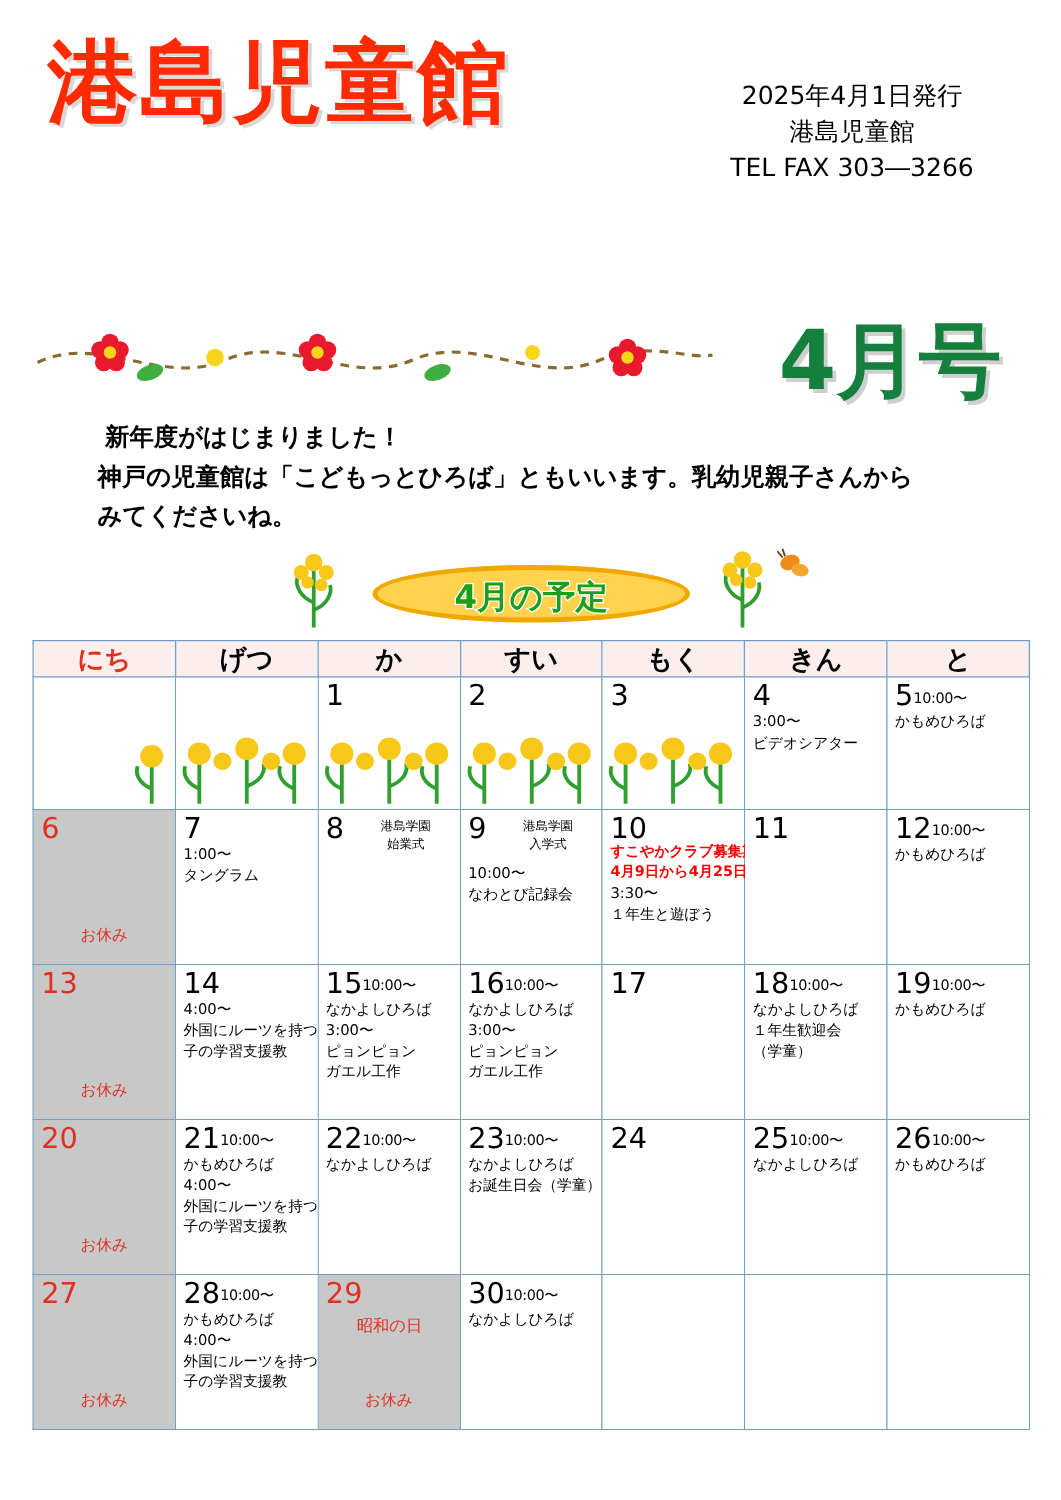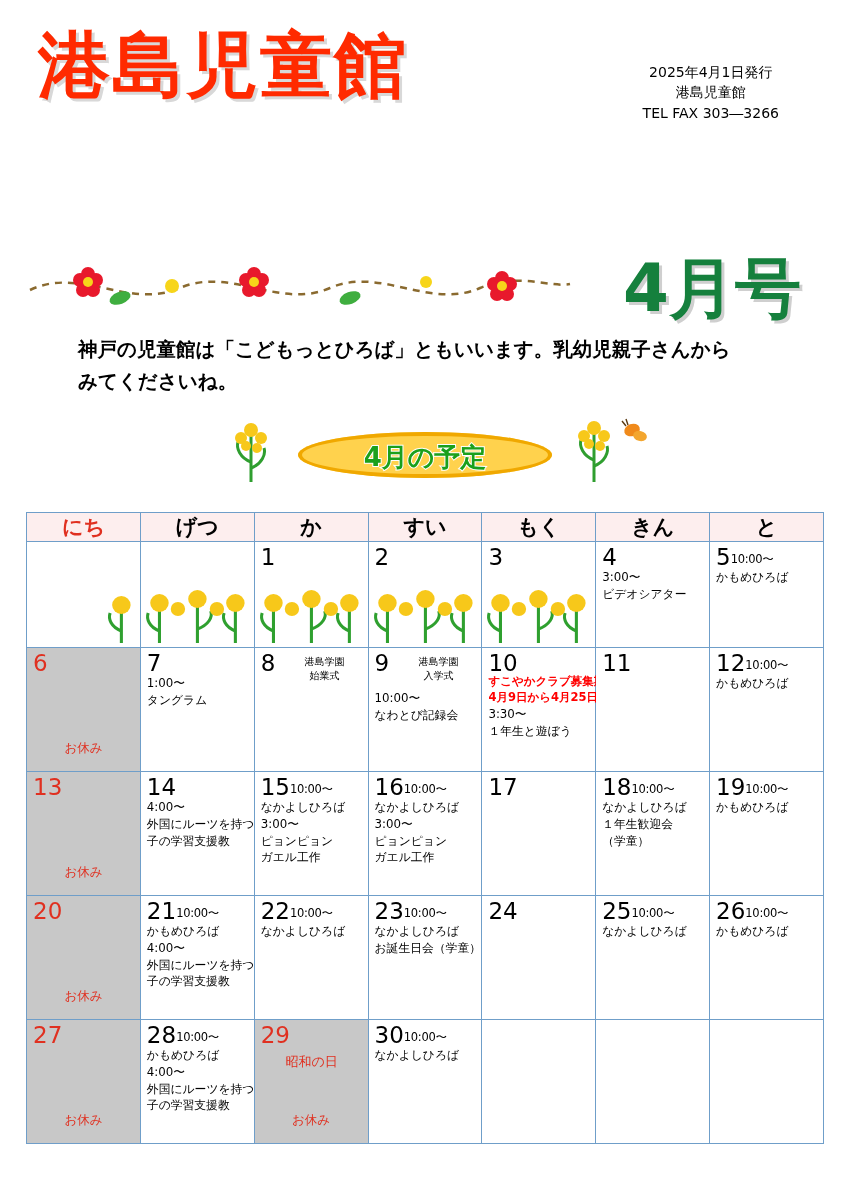--- a/index.html
+++ b/index.html
@@ -42,21 +42,21 @@
     -webkit-text-stroke: 3px #ffffff;
     paint-order: stroke fill;
     text-shadow: 3px 3px 0 #d8d8d8;
     font-family: "DejaVu Sans", sans-serif;
     white-space: nowrap;
   }
   .issue-info {
     position: absolute;
     right: 70px; top: 62px;
     text-align: center;
-    font-size: 14px;
+    font-size: 20px;
     line-height: 1.45;
     color: #000;
     font-family: "DejaVu Sans", sans-serif;
   }
   .month-badge {
     position: absolute;
     right: 48px; top: 244px;
     font-size: 66px;
     font-weight: bold;
     color: #15803d;
@@ -83,21 +83,21 @@
     line-height: 1.62;
     color: #000;
     font-family: "DejaVu Sans", sans-serif;
   }
   .intro div { white-space: nowrap; }
   .intro .l1 { padding-left: 6px; }
 
   
   .banner-wrap {
     position: absolute;
-    left: 0; top: 432px;
+    left: 0; top: 452px;
     width: 762px; height: 54px;
   }
   .banner {
     position: absolute;
     left: 298px; top: 0;
     width: 254px; height: 46px;
     background: #ffd24d;
     border-radius: 50%;
     box-shadow: 0 0 0 4px #f0a800 inset;
   }
@@ -239,20 +239,21 @@
       <circle cx="406" cy="24" r="6"></circle>
     </g>
     <g fill="#3fae3f">
       <ellipse cx="100" cy="40" rx="11" ry="6" transform="rotate(-20 100 40)"></ellipse>
       <ellipse cx="330" cy="40" rx="11" ry="6" transform="rotate(-20 330 40)"></ellipse>
     </g>
   </svg>
 </div>
 
 <div class="intro">
+  <div class="l1">新年度がはじまりました！</div>
   <div>神戸の児童館は「こどもっとひろば」ともいいます。乳幼児親子さんから</div>
   <div>みてくださいね。</div>
 </div>
 
 <div class="banner-wrap">
   <svg class="deco-plant" style="left:212px;top:-14px;" width="78" height="66" viewBox="0 0 78 66">
     <g stroke="#2f9e2f" stroke-width="3" fill="none">
       <path d="M39,64 L39,18"></path>
         <path d="M39,44 C28,40 24,30 26,24"></path>
         <path d="M39,50 C50,46 54,36 52,30"></path>

